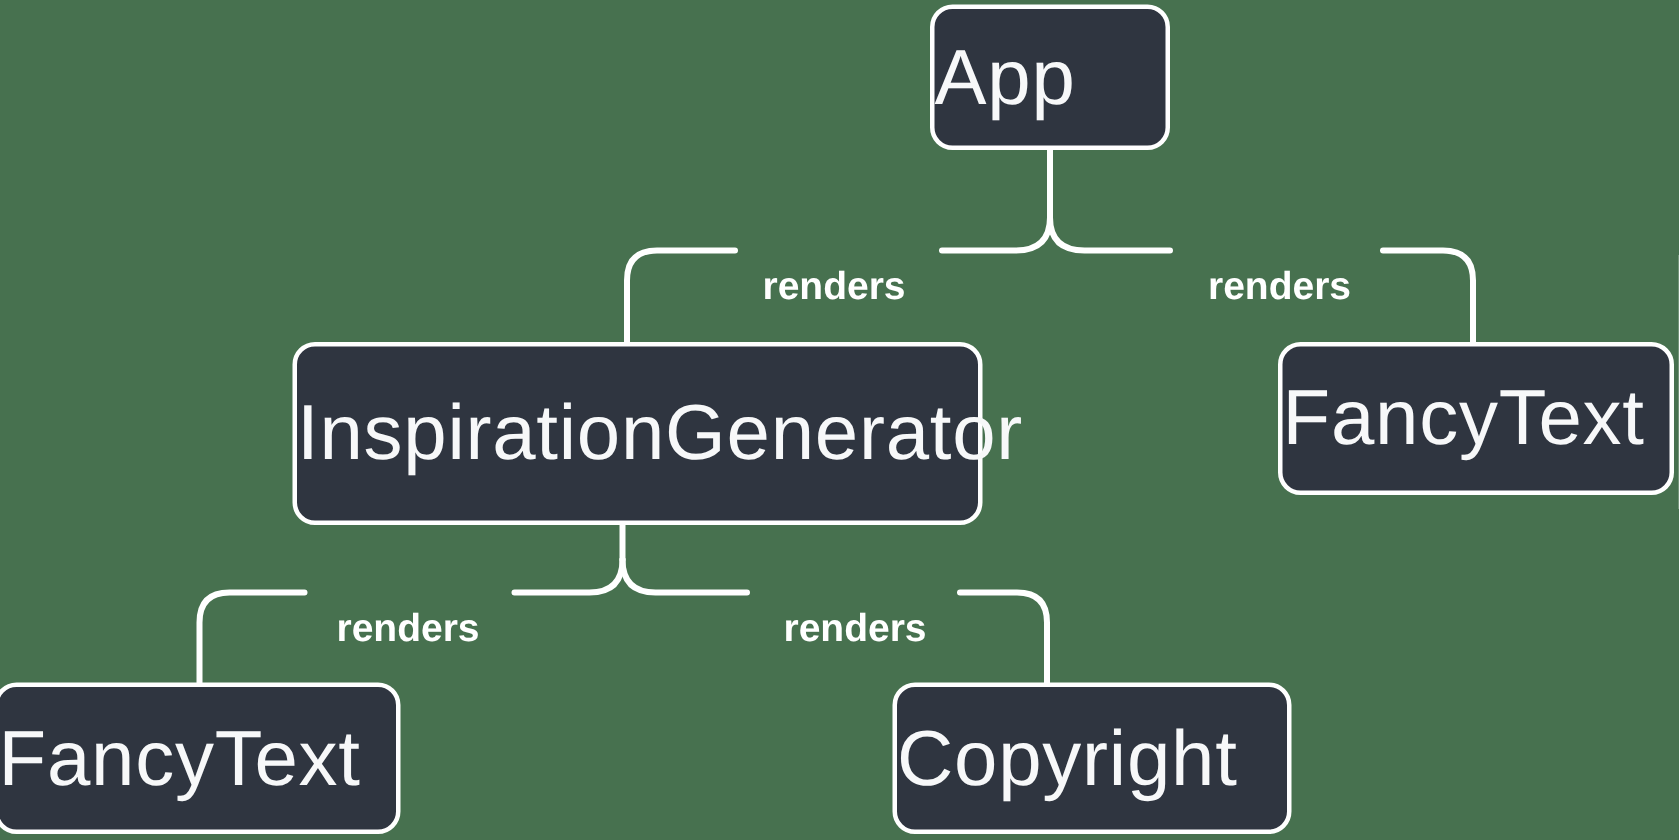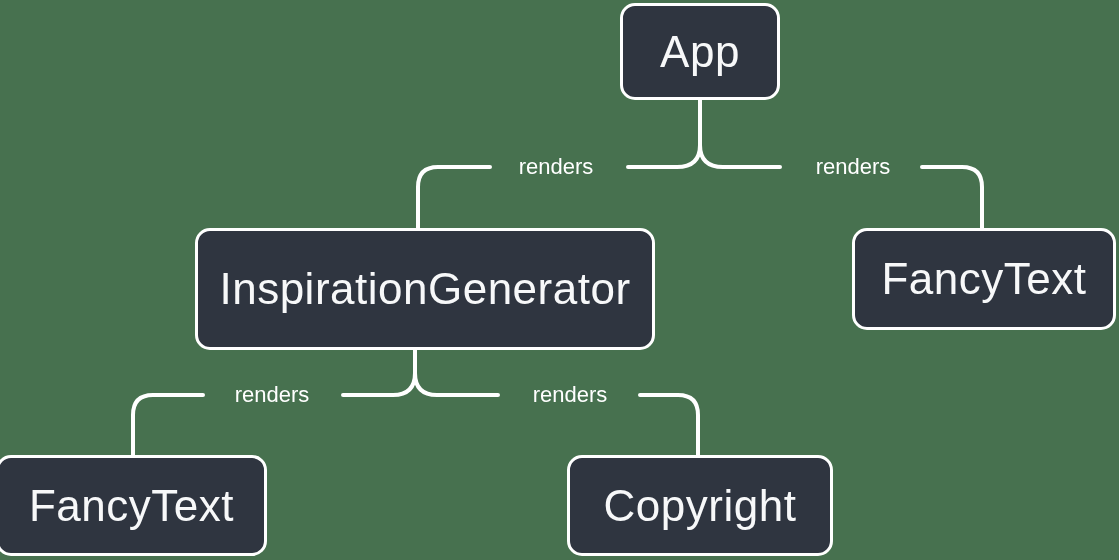--- a/index.html
+++ b/index.html
@@ -34,40 +34,40 @@
     stroke-linecap: round;
   }
 
   .node {
     position: absolute;
     background: var(--node-fill);
     border: 3px solid var(--node-border-color);
     border-radius: 15px;
     display: flex;
     align-items: center;
-    justify-content: center;
     color: var(--node-label-color);
-    font-size: 44px;
+    font-size: 52px;
     font-weight: 400;
     letter-spacing: 0.5px;
     white-space: nowrap;
   }
   .node-app            { left: 620px; top: 3px;   width: 160px; height: 97px;  }
   .node-inspiration    { left: 195px; top: 228px; width: 460px; height: 122px; }
   .node-fancy-right    { left: 852px; top: 228px; width: 264px; height: 102px; }
   .node-fancy-bottom   { left: -4px;  top: 455px; width: 271px; height: 101px; }
-  .node-copyright      { left: 567px; top: 455px; width: 266px; height: 101px; }
+  .node-copyright      { left: 595px; top: 455px; width: 266px; height: 101px; }
 
   .edge-label {
     position: absolute;
     transform: translate(-50%, -50%);
     color: var(--edge-label-color);
-    font-size: 22px;
-    font-weight: 400;
+    font-size: 26px;
+    font-weight: 700;
     white-space: nowrap;
+    margin-top: 24px;
   }
   .edge-label-1 { left: 556px; top: 167px; }
   .edge-label-2 { left: 853px; top: 167px; }
   .edge-label-3 { left: 272px; top: 395px; }
   .edge-label-4 { left: 570px; top: 395px; }
 </style>
 </head>
 <body>
 
 <div class="diagram">

